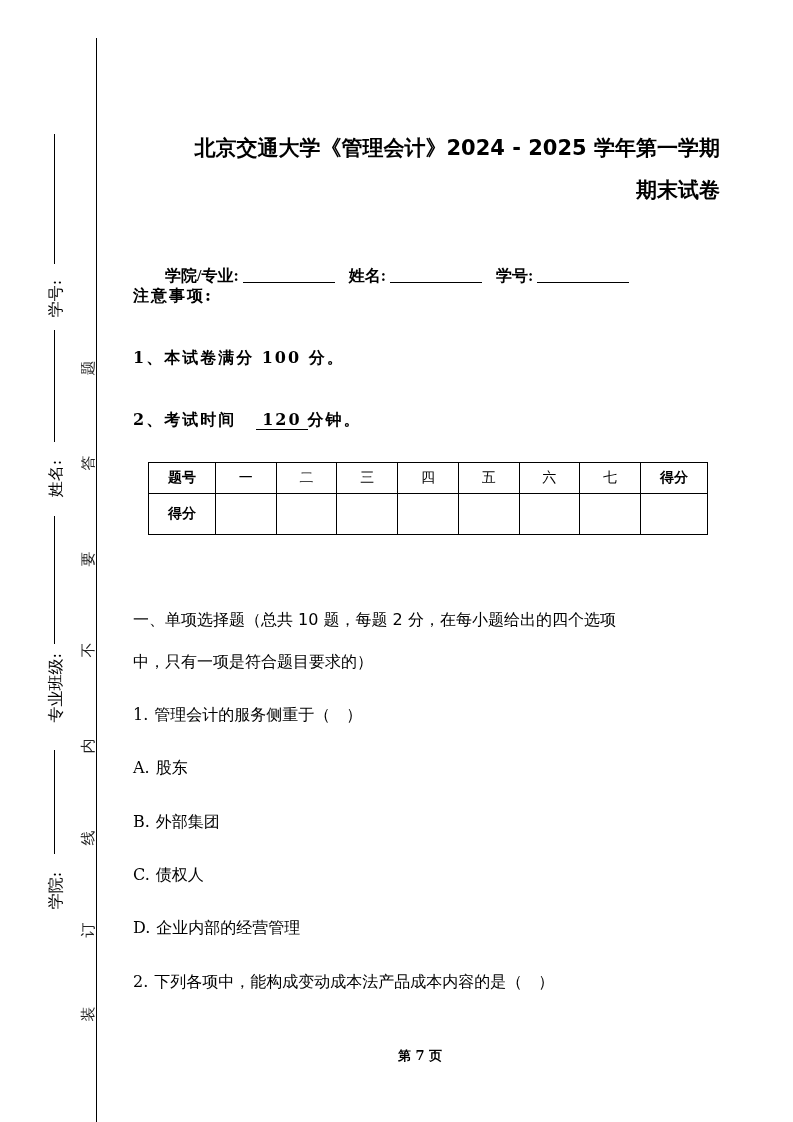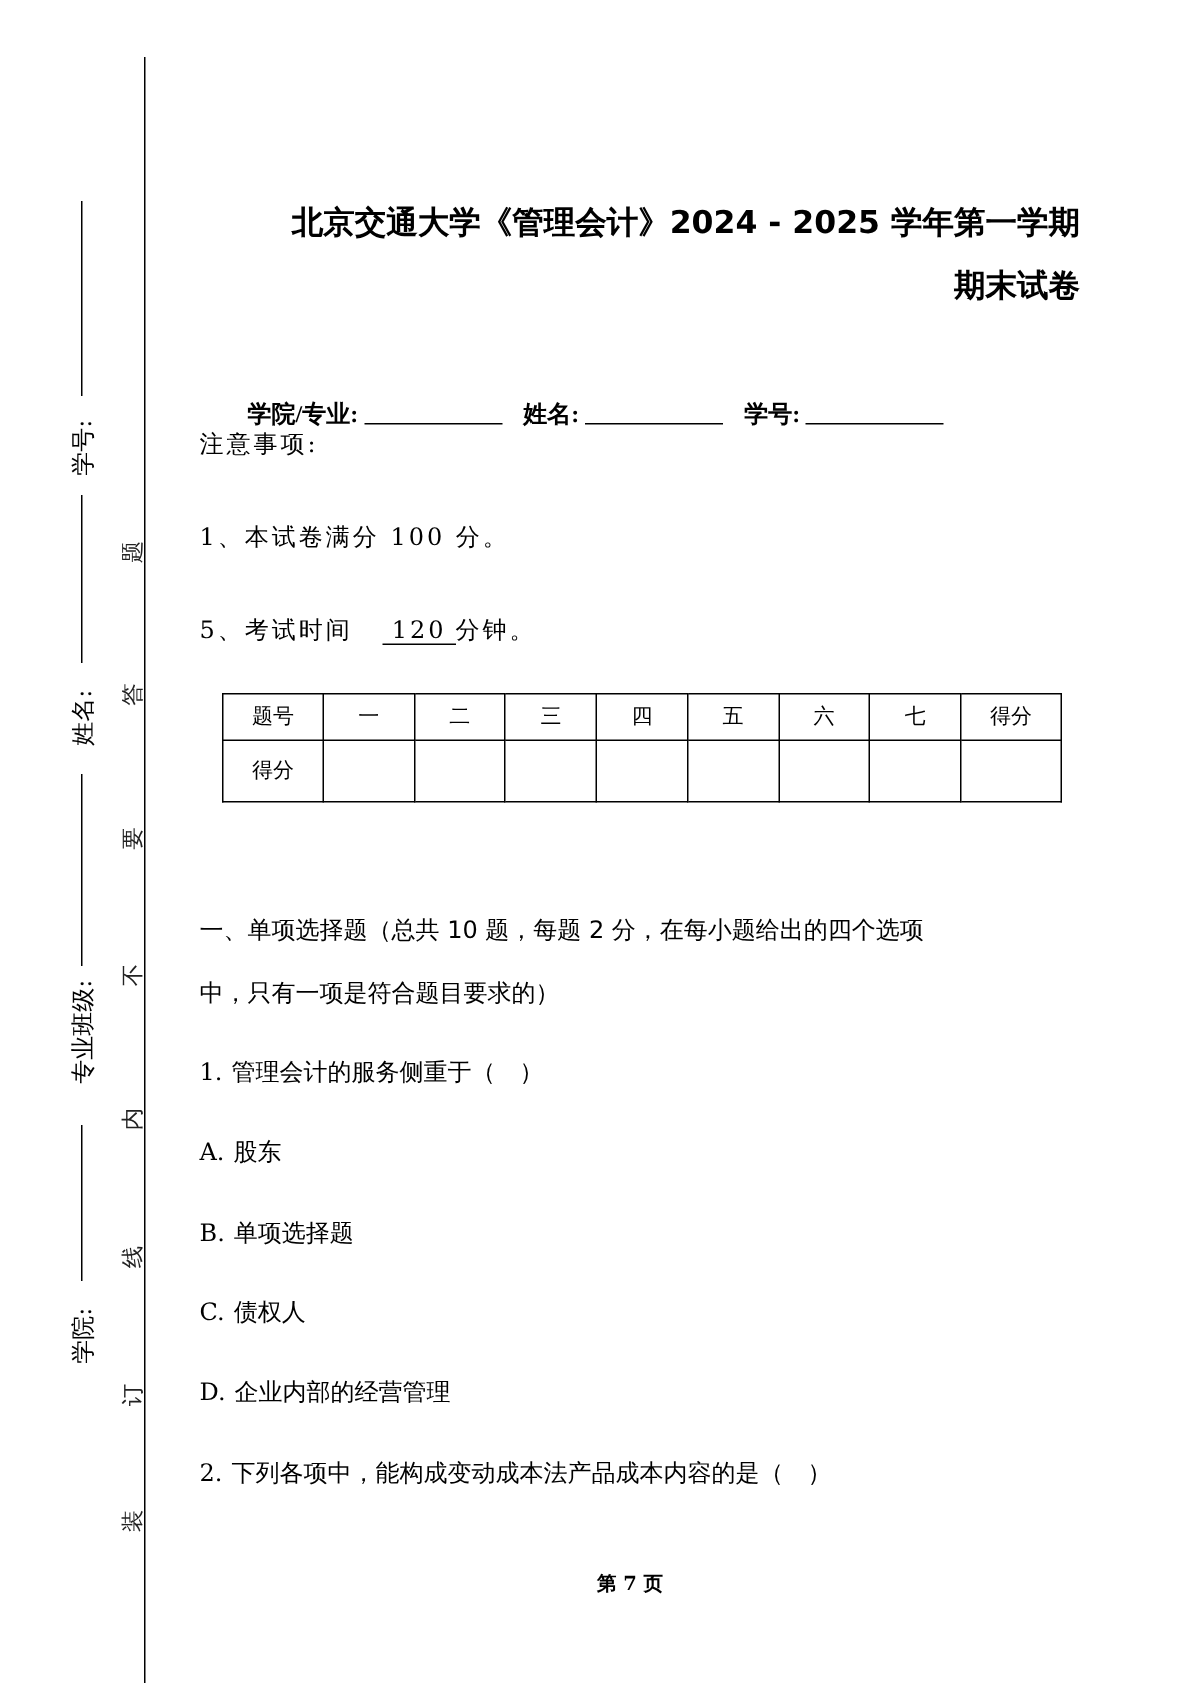--- a/index.html
+++ b/index.html
@@ -8,29 +8,29 @@
   
   .bind-line { position: absolute; left: 96px; top: 38px; width: 1px; height: 1084px; background: #000; }
   .field-line { position: absolute; left: 54px; width: 1px; background: #000; }
   .vlabel { position: absolute; left: 36px; width: 40px; text-align: center; font-size: 16px; transform: rotate(-90deg); transform-origin: center; white-space: nowrap; font-family: "DejaVu Serif", serif; }
   .seal { position: absolute; left: 78px; width: 20px; height: 20px; font-size: 15px; color: #222; transform: rotate(-90deg); text-align: center; line-height: 20px; font-family: "DejaVu Serif", serif; }
 
   .title { position: absolute; left: 120px; width: 600px; text-align: right; font-family: "DejaVu Sans", sans-serif; font-weight: bold; font-size: 21px; }
   .info { position: absolute; top: 218px; left: 165px; font-family: Liberation Serif, serif; font-weight: bold; font-size: 16px; white-space: nowrap; margin-top: 48px; }
   .info .blank { display: inline-block; width: 92px; border-bottom: 1px solid #000; margin: 0 10px 0 4px; vertical-align: -2px; }
 
-  .p { position: absolute; left: 133px; font-size: 16px; white-space: nowrap; letter-spacing: 2px; }
+  .p { position: absolute; left: 133px; font-size: 16px; white-space: nowrap; letter-spacing: 2px; font-weight: bold; }
   .u { display: inline-block; border-bottom: 1px solid #000; padding: 0 6px; margin-left: 20px; }
 
   table.score { position: absolute; left: 148px; top: 462px; width: 560px; border-collapse: collapse; font-family: "DejaVu Sans", sans-serif; font-size: 14px; }
   table.score td { border: 1px solid #000; text-align: center; padding: 0; }
   table.score tr.r0 td { height: 30px; }
   table.score tr.r1 td { height: 40px; }
   table.score tr.r2 td { height: 50px; }
-  table.score td.h { font-weight: normal; width: 66px; }
+  table.score td.h { font-weight: bold; width: 66px; }
 
   .q { position: absolute; left: 133px; font-size: 16px; white-space: nowrap; font-family: "DejaVu Sans", sans-serif; }
   .q .n { font-family: "DejaVu Serif", serif; margin-right: 6px; }
   .footer { position: absolute; top: 1047px; left: 370px; width: 100px; text-align: center; font-size: 13px; font-weight: bold; font-family: "DejaVu Serif", serif; }
 </style>
 </head>
 <body>
 
 <div class="bind-line"></div>
 <div class="field-line" style="top:134px;height:130px"></div>
@@ -57,21 +57,21 @@
 
 <div class="info">
   <span>学院/专业:</span><span class="blank"></span>
   <span>姓名:</span><span class="blank"></span>
   <span>学号:</span><span class="blank"></span>
 </div>
 
 <div class="p" style="top:286px">注意事项:</div>
 <div class="p" style="top:348px">1、本试卷满分 100 分。</div>
 <div class="p" style="top:410px">
-  <span>5、考试时间</span><span class="u">120</span><span>分钟。</span>
+  <span>2、考试时间</span><span class="u">120</span><span>分钟。</span>
 </div>
 
 <table class="score">
   <tbody>
       <tr class="r0">
     <td class="h">题号</td>
     <td>一</td>
     <td>二</td>
     <td>三</td>
     <td>四</td>
@@ -97,21 +97,21 @@
 <div class="q" style="top:610px">一、单项选择题（总共 10 题，每题 2 分，在每小题给出的四个选项</div>
 <div class="q" style="top:652px">中，只有一项是符合题目要求的）</div>
 
 <div class="q" style="top:705px">
   <span class="n">1.</span><span>管理会计的服务侧重于（　）</span>
 </div>
 <div class="q" style="top:758px">
   <span class="n">A.</span><span>股东</span>
 </div>
 <div class="q" style="top:812px">
-  <span class="n">B.</span><span>单项选择题</span>
+  <span class="n">B.</span><span>外部集团</span>
 </div>
 <div class="q" style="top:865px">
   <span class="n">C.</span><span>债权人</span>
 </div>
 <div class="q" style="top:918px">
   <span class="n">D.</span><span>企业内部的经营管理</span>
 </div>
 <div class="q" style="top:972px">
   <span class="n">2.</span><span>下列各项中，能构成变动成本法产品成本内容的是（　）</span>
 </div>

